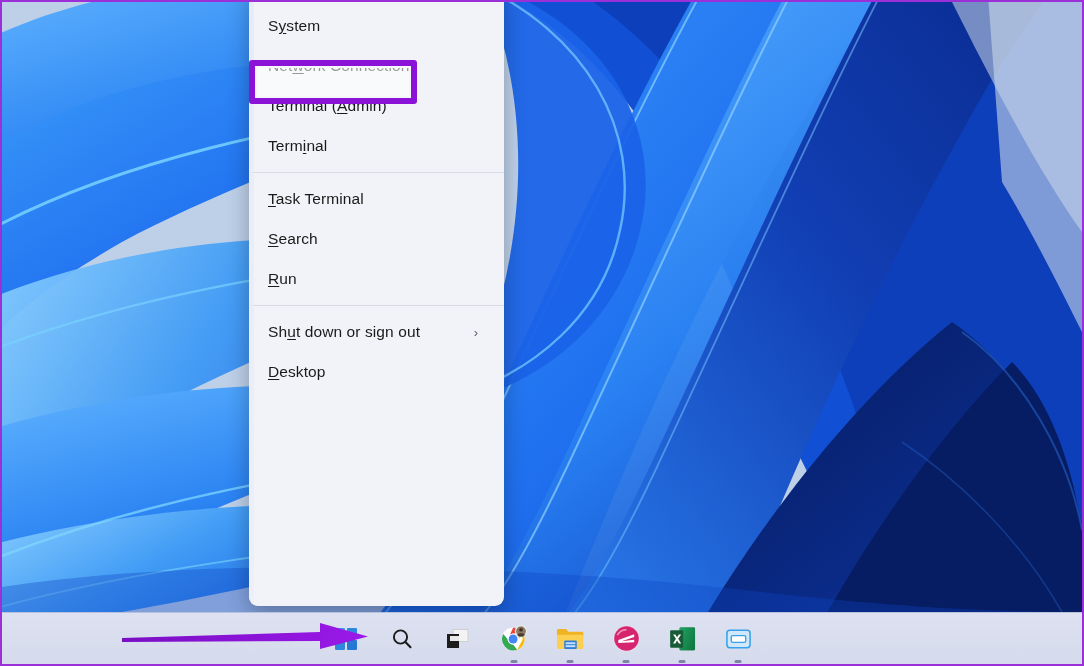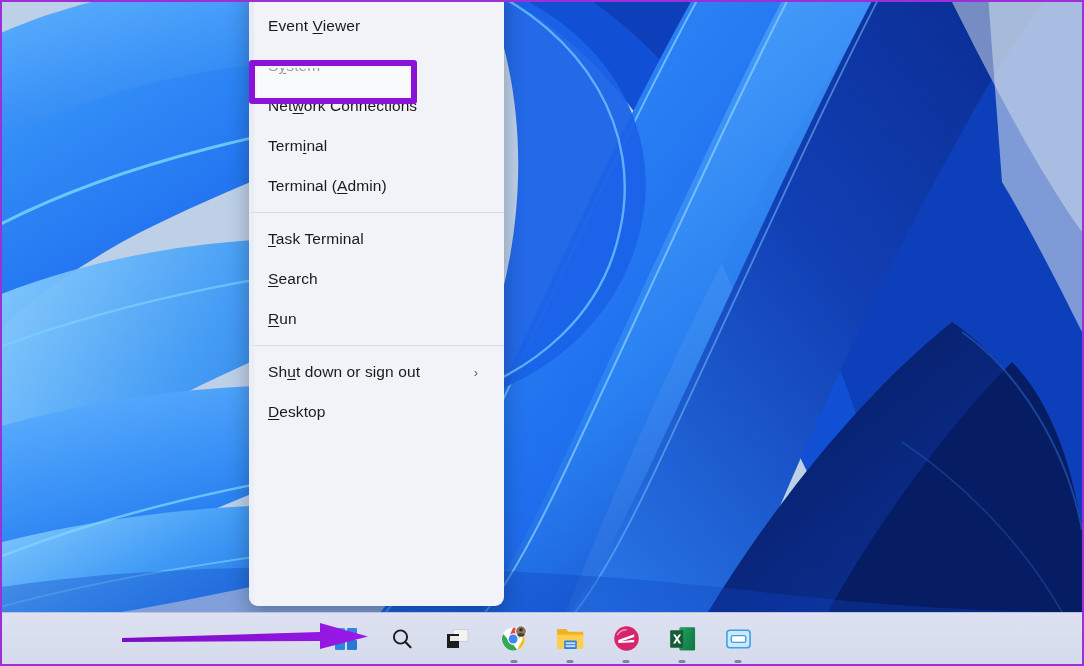--- a/index.html
+++ b/index.html
@@ -253,41 +253,38 @@
       <path d="M940,-20 L1080,-20 L1080,230 C1030,160 980,60 940,-20 Z" fill="#cedbea" opacity="0.55"></path>
       <path d="M1000,180 C1030,230 1060,290 1080,330 L1080,-20 L985,-20 Z" fill="#c9d8ea" opacity="0.6"></path>
 
       <path d="M0,585 C200,555 500,560 760,590 C900,606 1000,610 1080,610 L1080,610 L0,610 Z" fill="#0d46c4" opacity="0.35"></path>
     </svg>
   </div>
 
   <div id="winx-menu">
     <div class="menu-list">
 
-      <div class="menu-item">
-        <span class="label"><span>Event </span><u>V</u><span>iewer</span></span>
-      </div>
 
       <div class="menu-item">
         <span class="label"><span>S</span><u>y</u><span>stem</span></span>
       </div>
 
 
       <div class="menu-item">
         <span class="label"><span>Net</span><u>w</u><span>ork Connections</span></span>
       </div>
 
 
 
       <div class="menu-item">
+        <span class="label"><span>Terminal (</span><u>A</u><span>dmin)</span></span>
+      </div>
+
+      <div class="menu-item">
         <span class="label"><span>Term</span><u>i</u><span>nal</span></span>
-      </div>
-
-      <div class="menu-item">
-        <span class="label"><span>Terminal (</span><u>A</u><span>dmin)</span></span>
       </div>
 
       <div class="menu-sep"></div>
 
       <div class="menu-item">
         <span class="label"><span></span><u>T</u><span>ask Terminal</span></span>
       </div>
 
 
 

